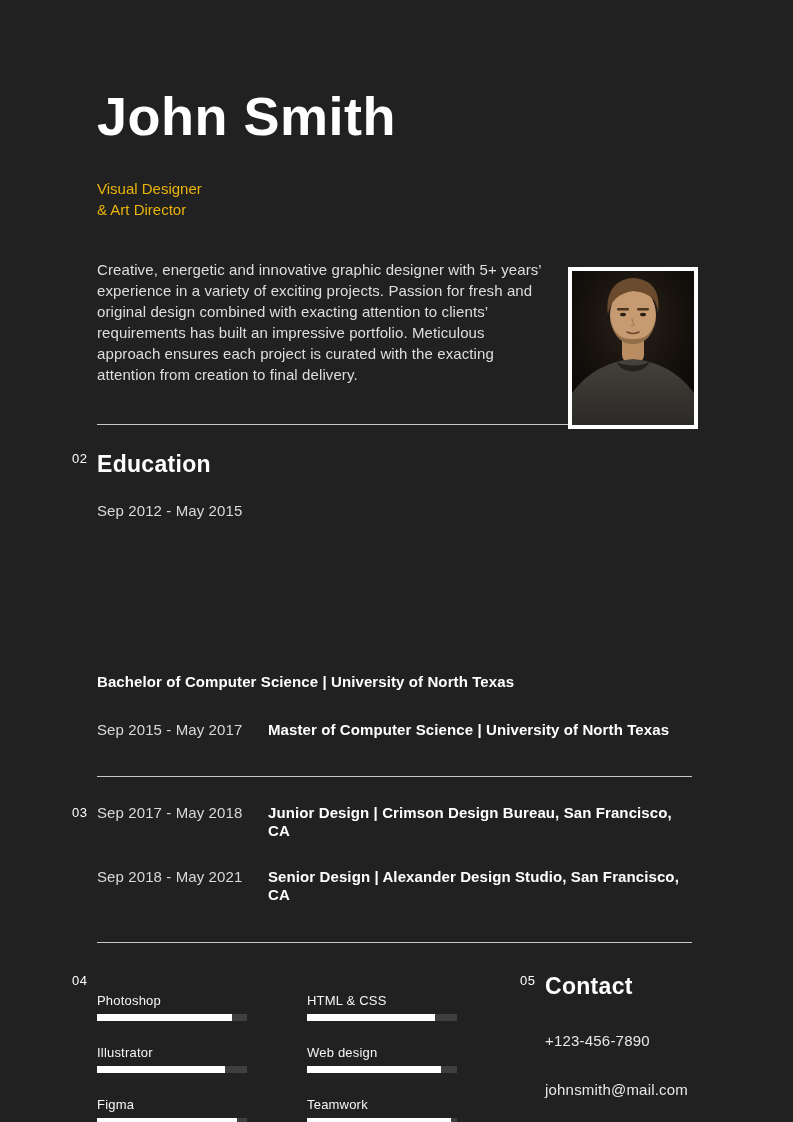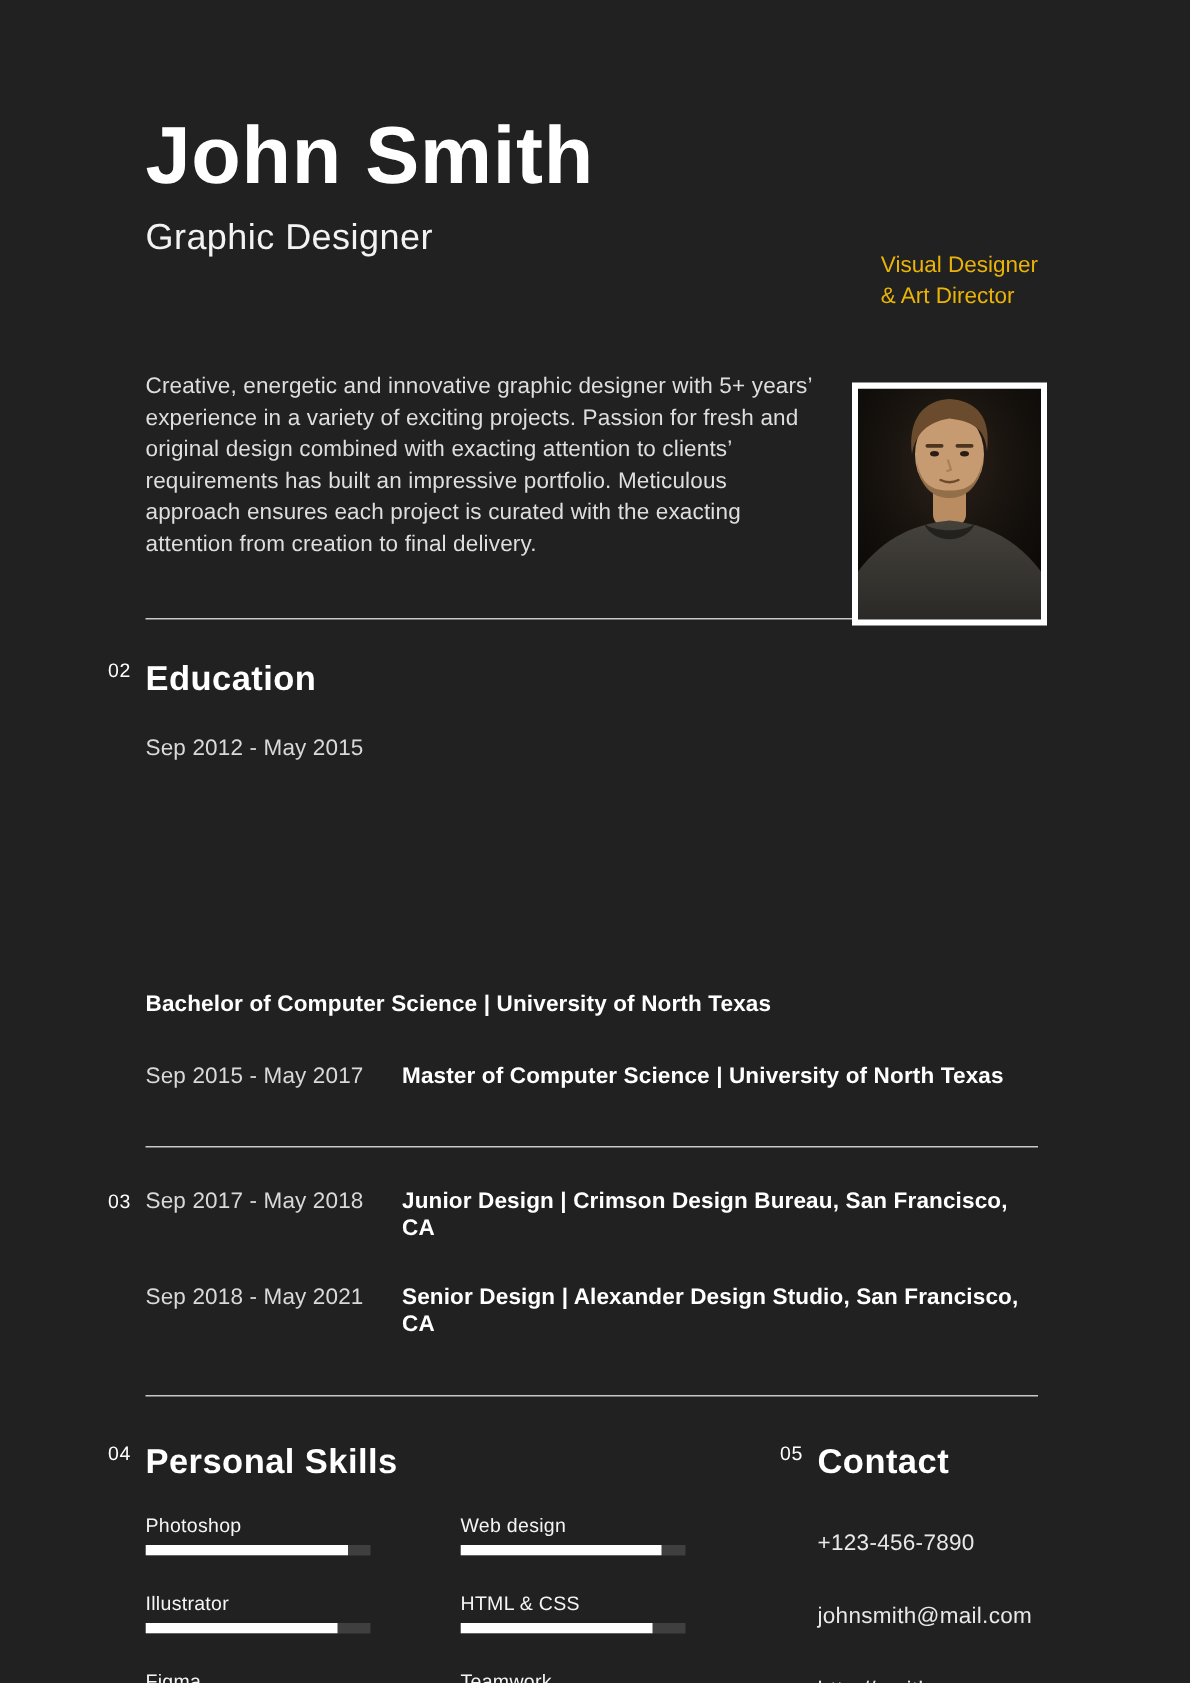--- a/index.html
+++ b/index.html
@@ -5,21 +5,21 @@
   * { margin: 0; padding: 0; box-sizing: border-box; }
   html, body { background: #212121; }
   .page {
     position: relative;
     width: 793px;
     height: 1122px;
     background: #212121;
     color: #ffffff;
     font-family: "Liberation Sans", sans-serif;
     overflow: hidden;
-    padding: 0 101px 0 97px;
+    padding: 12px 101px 0 97px;
   }
 
   
   .name {
     margin-top: 76px;
     font-size: 54px;
     line-height: 56px;
     font-weight: bold;
     letter-spacing: 0.5px;
     color: #ffffff;
@@ -164,21 +164,20 @@
   }
 </style>
 </head>
 <body>
 
 <div class="page">
 
   <header>
     <h1 class="name">John Smith</h1>
     <div class="sub-row">
-      <div class="job-title">Graphic Designer</div>
       <div class="secondary-title">
         <div>Visual Designer</div>
         <div>&amp; Art Director</div>
       </div>
     </div>
   </header>
 
   <section class="profile-section">
     <p class="profile-text">Creative, energetic and innovative graphic designer with 5+ years’ experience in a variety of exciting projects. Passion for fresh and original design combined with exacting attention to clients’ requirements has built an impressive portfolio. Meticulous approach ensures each project is curated with the exacting attention from creation to final delivery.</p>
 
@@ -254,21 +253,20 @@
     </div>
   </section>
 
   <hr class="divider divider-3">
 
   <div class="bottom-row">
 
     <section class="skills-block">
       <h2 class="sec-heading">
         <span class="sec-num">04</span>
-        <span>Personal Skills</span>
       </h2>
       <div class="skills-cols">
         <div class="skills-col">
           <div class="skill-item">
             <div class="skill-label">Photoshop</div>
             <div class="skill-track">
               <div class="skill-fill" style="width: 90%;"></div>
             </div>
           </div>
           <div class="skill-item">
@@ -279,29 +277,29 @@
           </div>
           <div class="skill-item">
             <div class="skill-label">Figma</div>
             <div class="skill-track">
               <div class="skill-fill" style="width: 93%;"></div>
             </div>
           </div>
         </div>
         <div class="skills-col">
           <div class="skill-item">
+            <div class="skill-label">HTML &amp; CSS</div>
+            <div class="skill-track">
+              <div class="skill-fill" style="width: 85%;"></div>
+            </div>
+          </div>
+          <div class="skill-item">
             <div class="skill-label">Web design</div>
             <div class="skill-track">
               <div class="skill-fill" style="width: 89%;"></div>
-            </div>
-          </div>
-          <div class="skill-item">
-            <div class="skill-label">HTML &amp; CSS</div>
-            <div class="skill-track">
-              <div class="skill-fill" style="width: 85%;"></div>
             </div>
           </div>
           <div class="skill-item">
             <div class="skill-label">Teamwork</div>
             <div class="skill-track">
               <div class="skill-fill" style="width: 96%;"></div>
             </div>
           </div>
         </div>
       </div>

